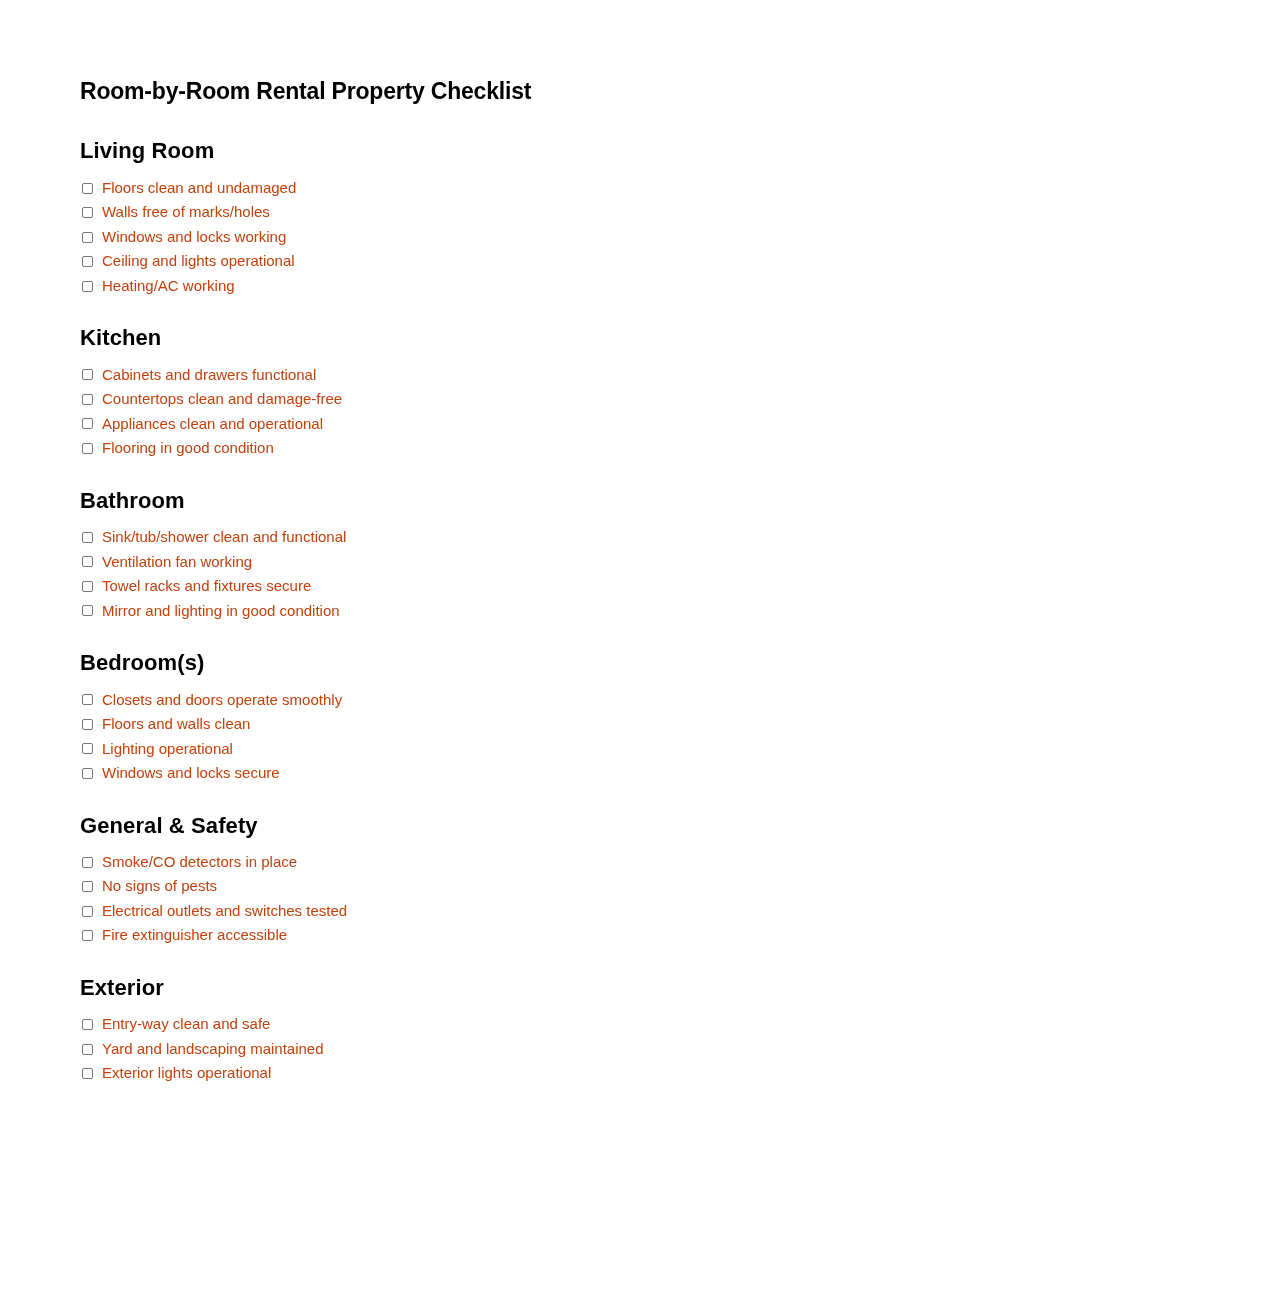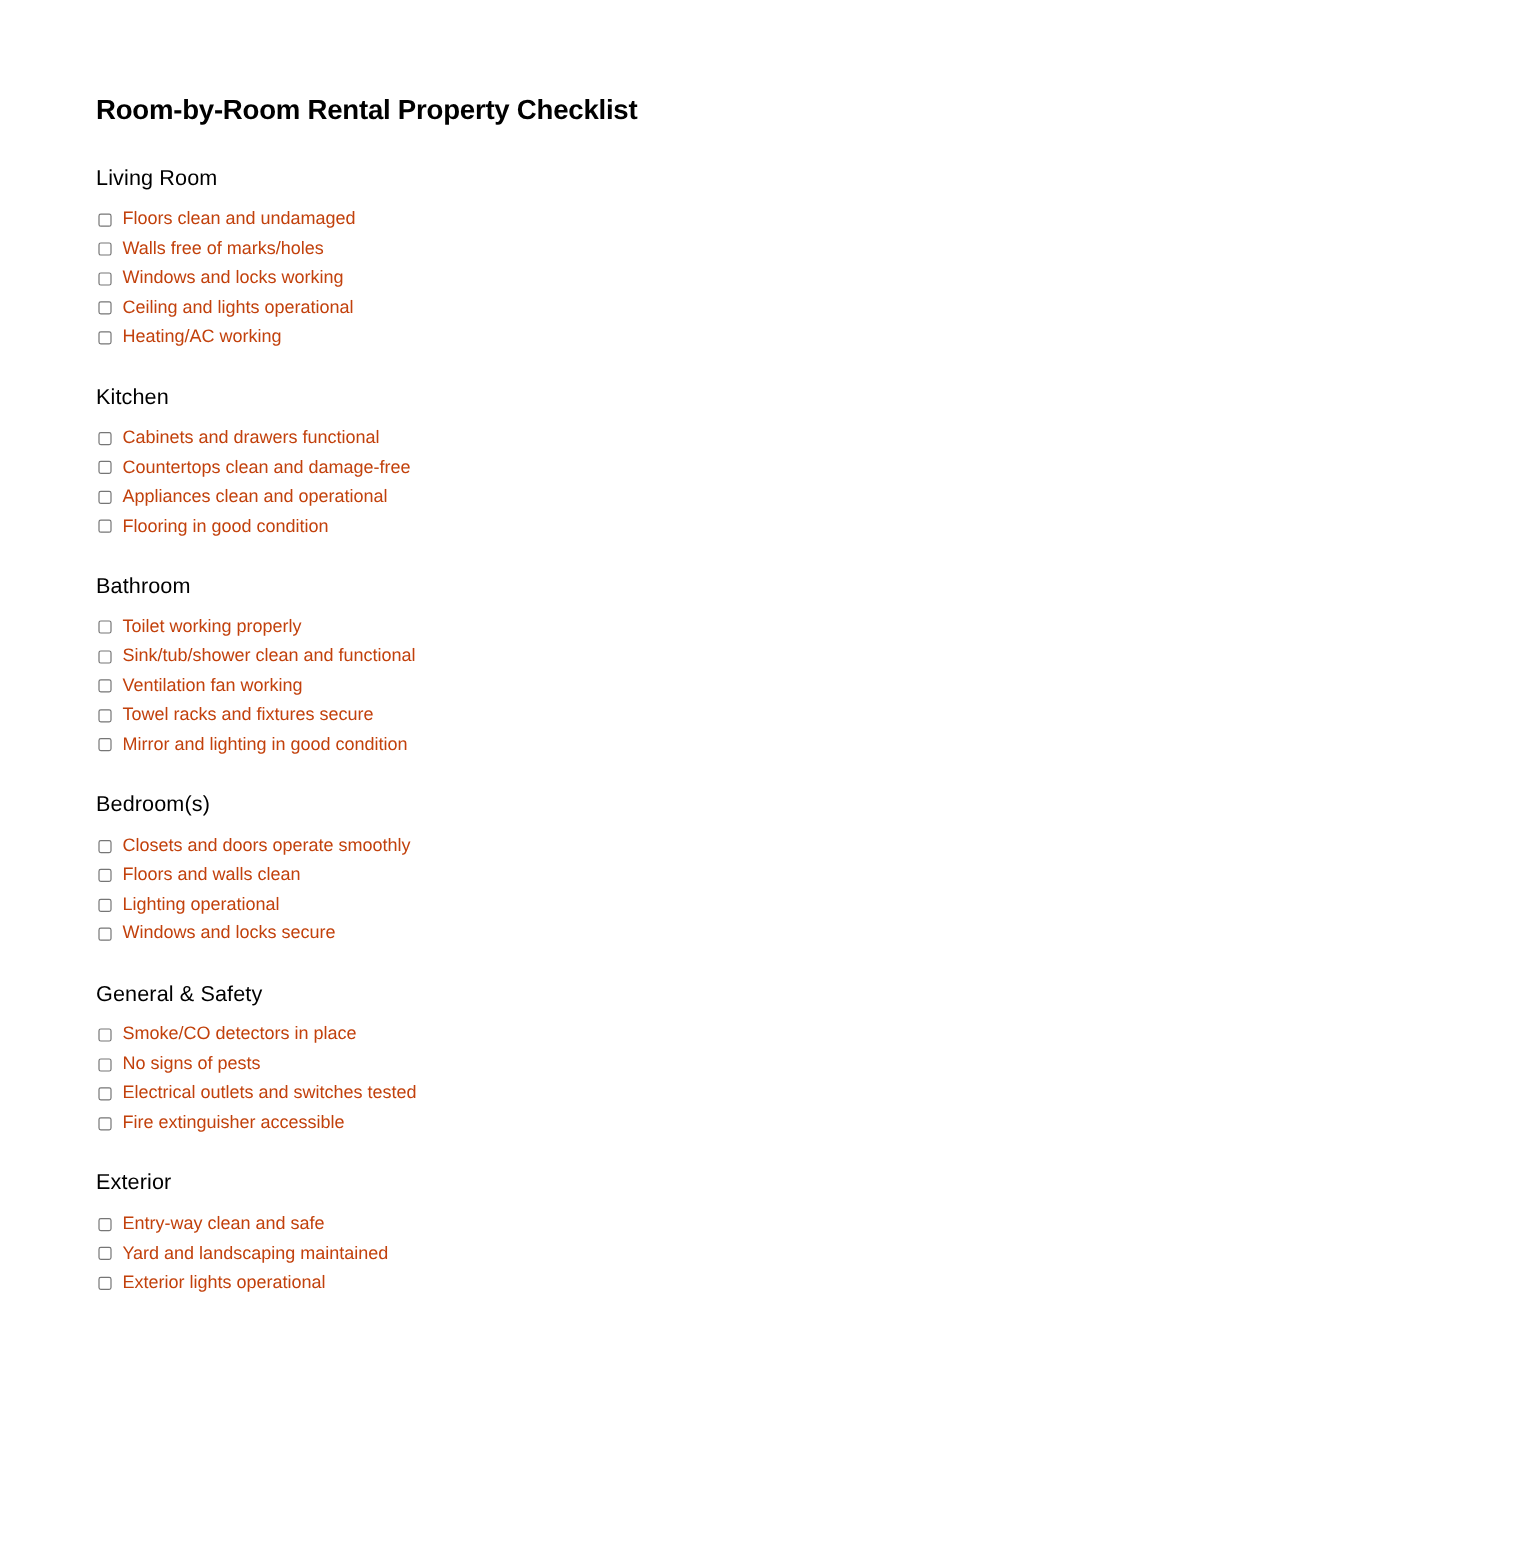--- a/index.html
+++ b/index.html
@@ -30,22 +30,22 @@
     color: #000000;
     margin: 0 0 34px 0;
   }
   .section {
     margin: 0 0 27px 0;
   }
   .section:last-child {
     margin-bottom: 12px;
   }
   .section-heading {
-    font-size: 18px;
-    font-weight: normal;
+    font-size: 22px;
+    font-weight: bold;
     color: #000000;
     line-height: 1.2;
     margin: 0 0 11px 0;
     letter-spacing: 0.1px;
   }
   .items {
     list-style: none;
     margin: 0;
     padding: 0;
   }
@@ -127,24 +127,20 @@
             <span class="checkbox"></span>
             <span class="item-label">Flooring in good condition</span>
           </li>
         </ul>
       </div>
       <div class="section">
         <h2 class="section-heading">Bathroom</h2>
         <ul class="items">
           <li class="item">
             <span class="checkbox"></span>
-            <span class="item-label">Toilet working properly</span>
-          </li>
-          <li class="item">
-            <span class="checkbox"></span>
             <span class="item-label">Sink/tub/shower clean and functional</span>
           </li>
           <li class="item">
             <span class="checkbox"></span>
             <span class="item-label">Ventilation fan working</span>
           </li>
           <li class="item">
             <span class="checkbox"></span>
             <span class="item-label">Towel racks and fixtures secure</span>
           </li>

